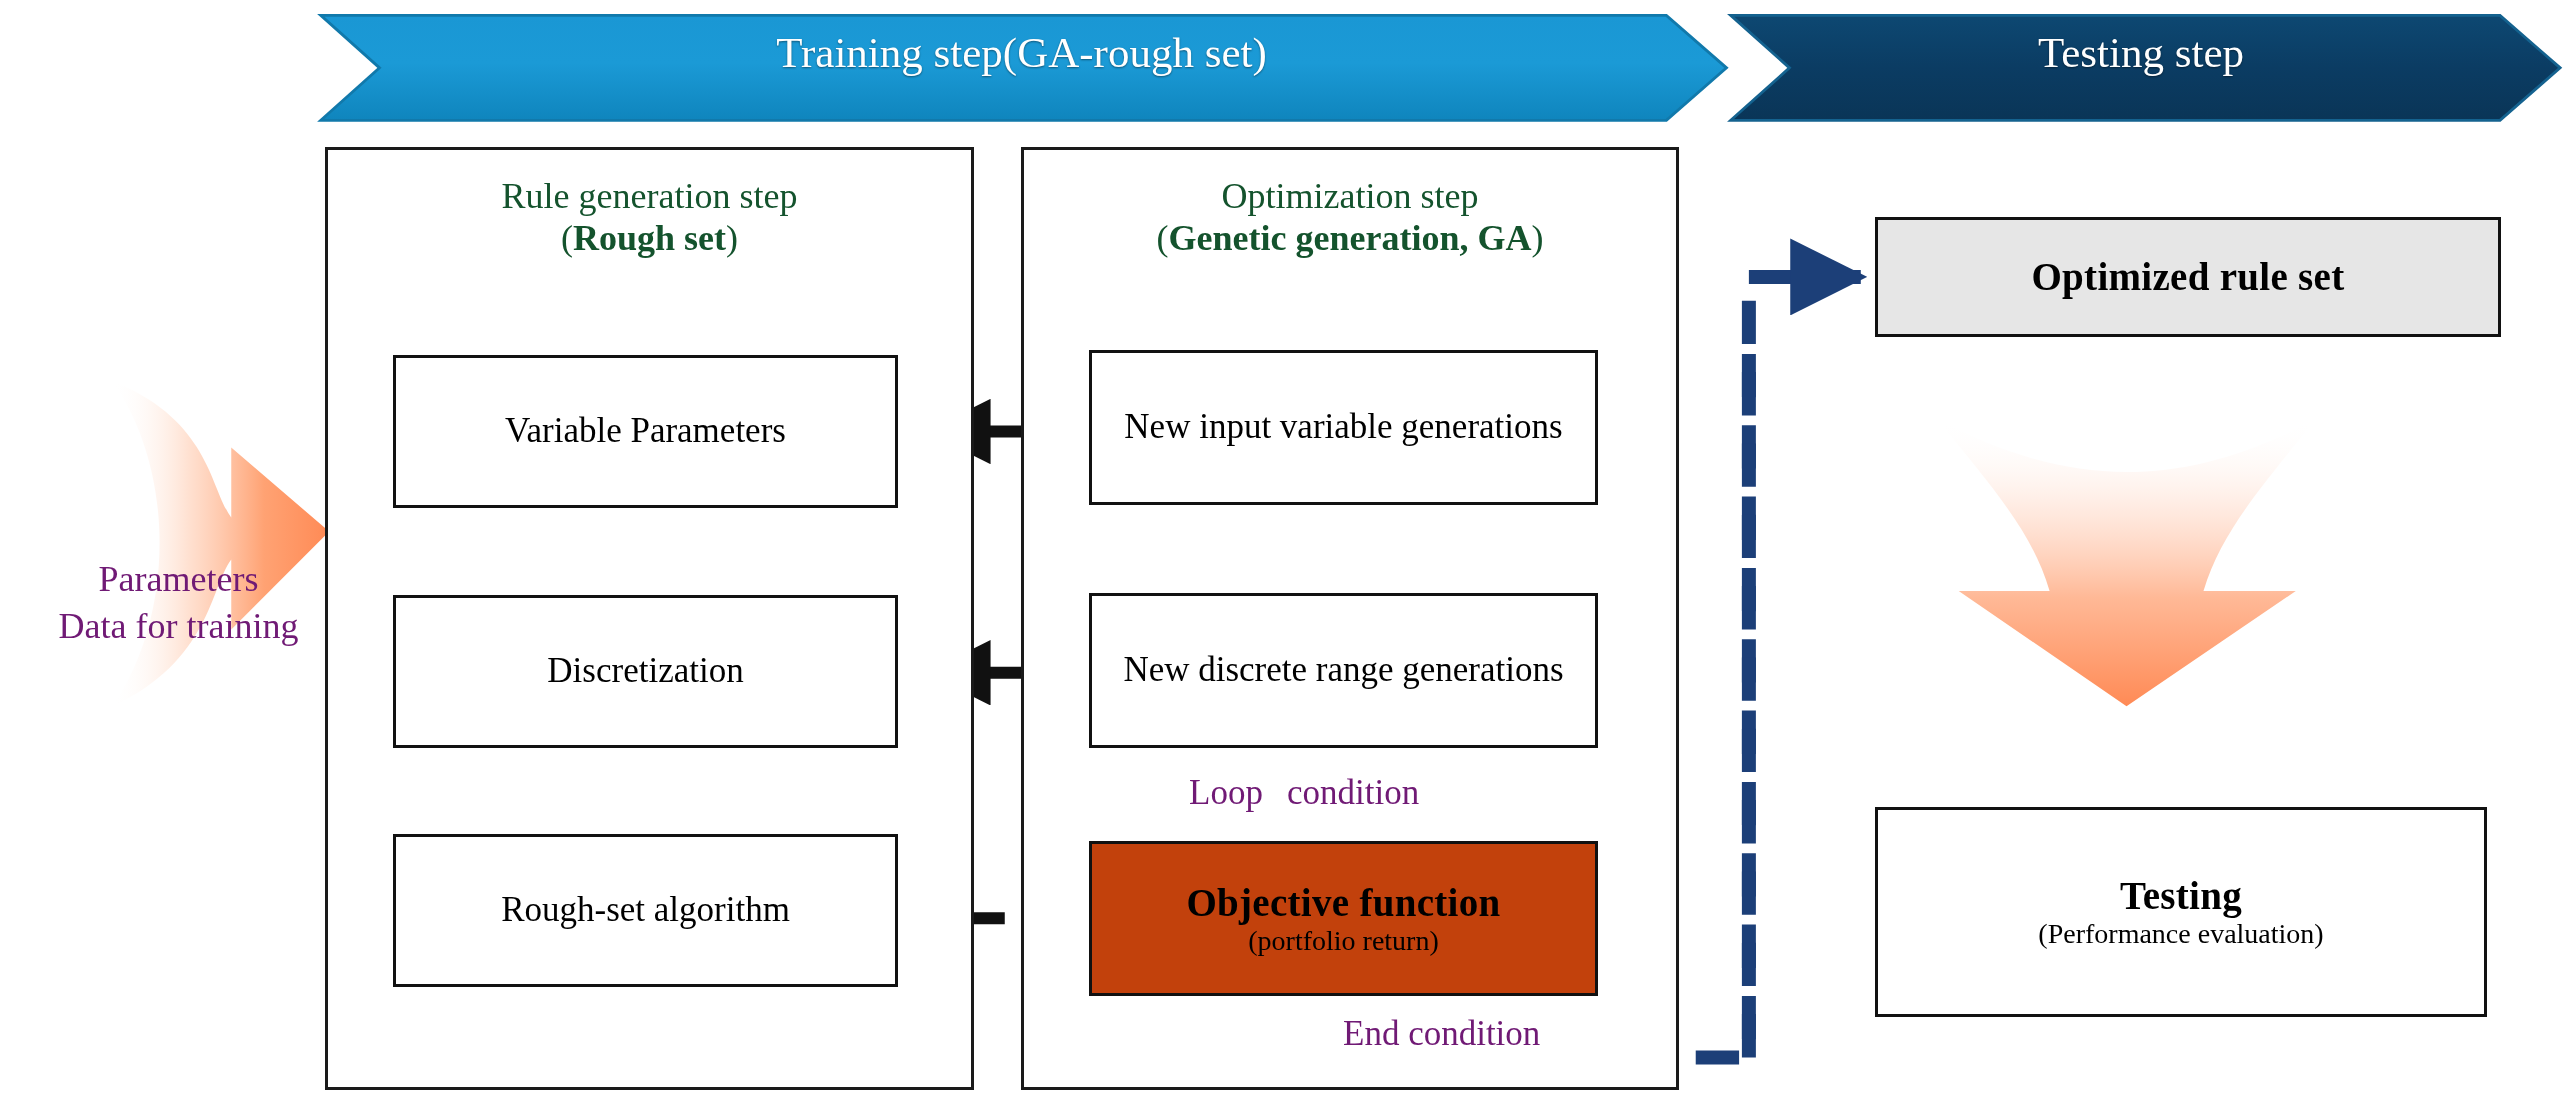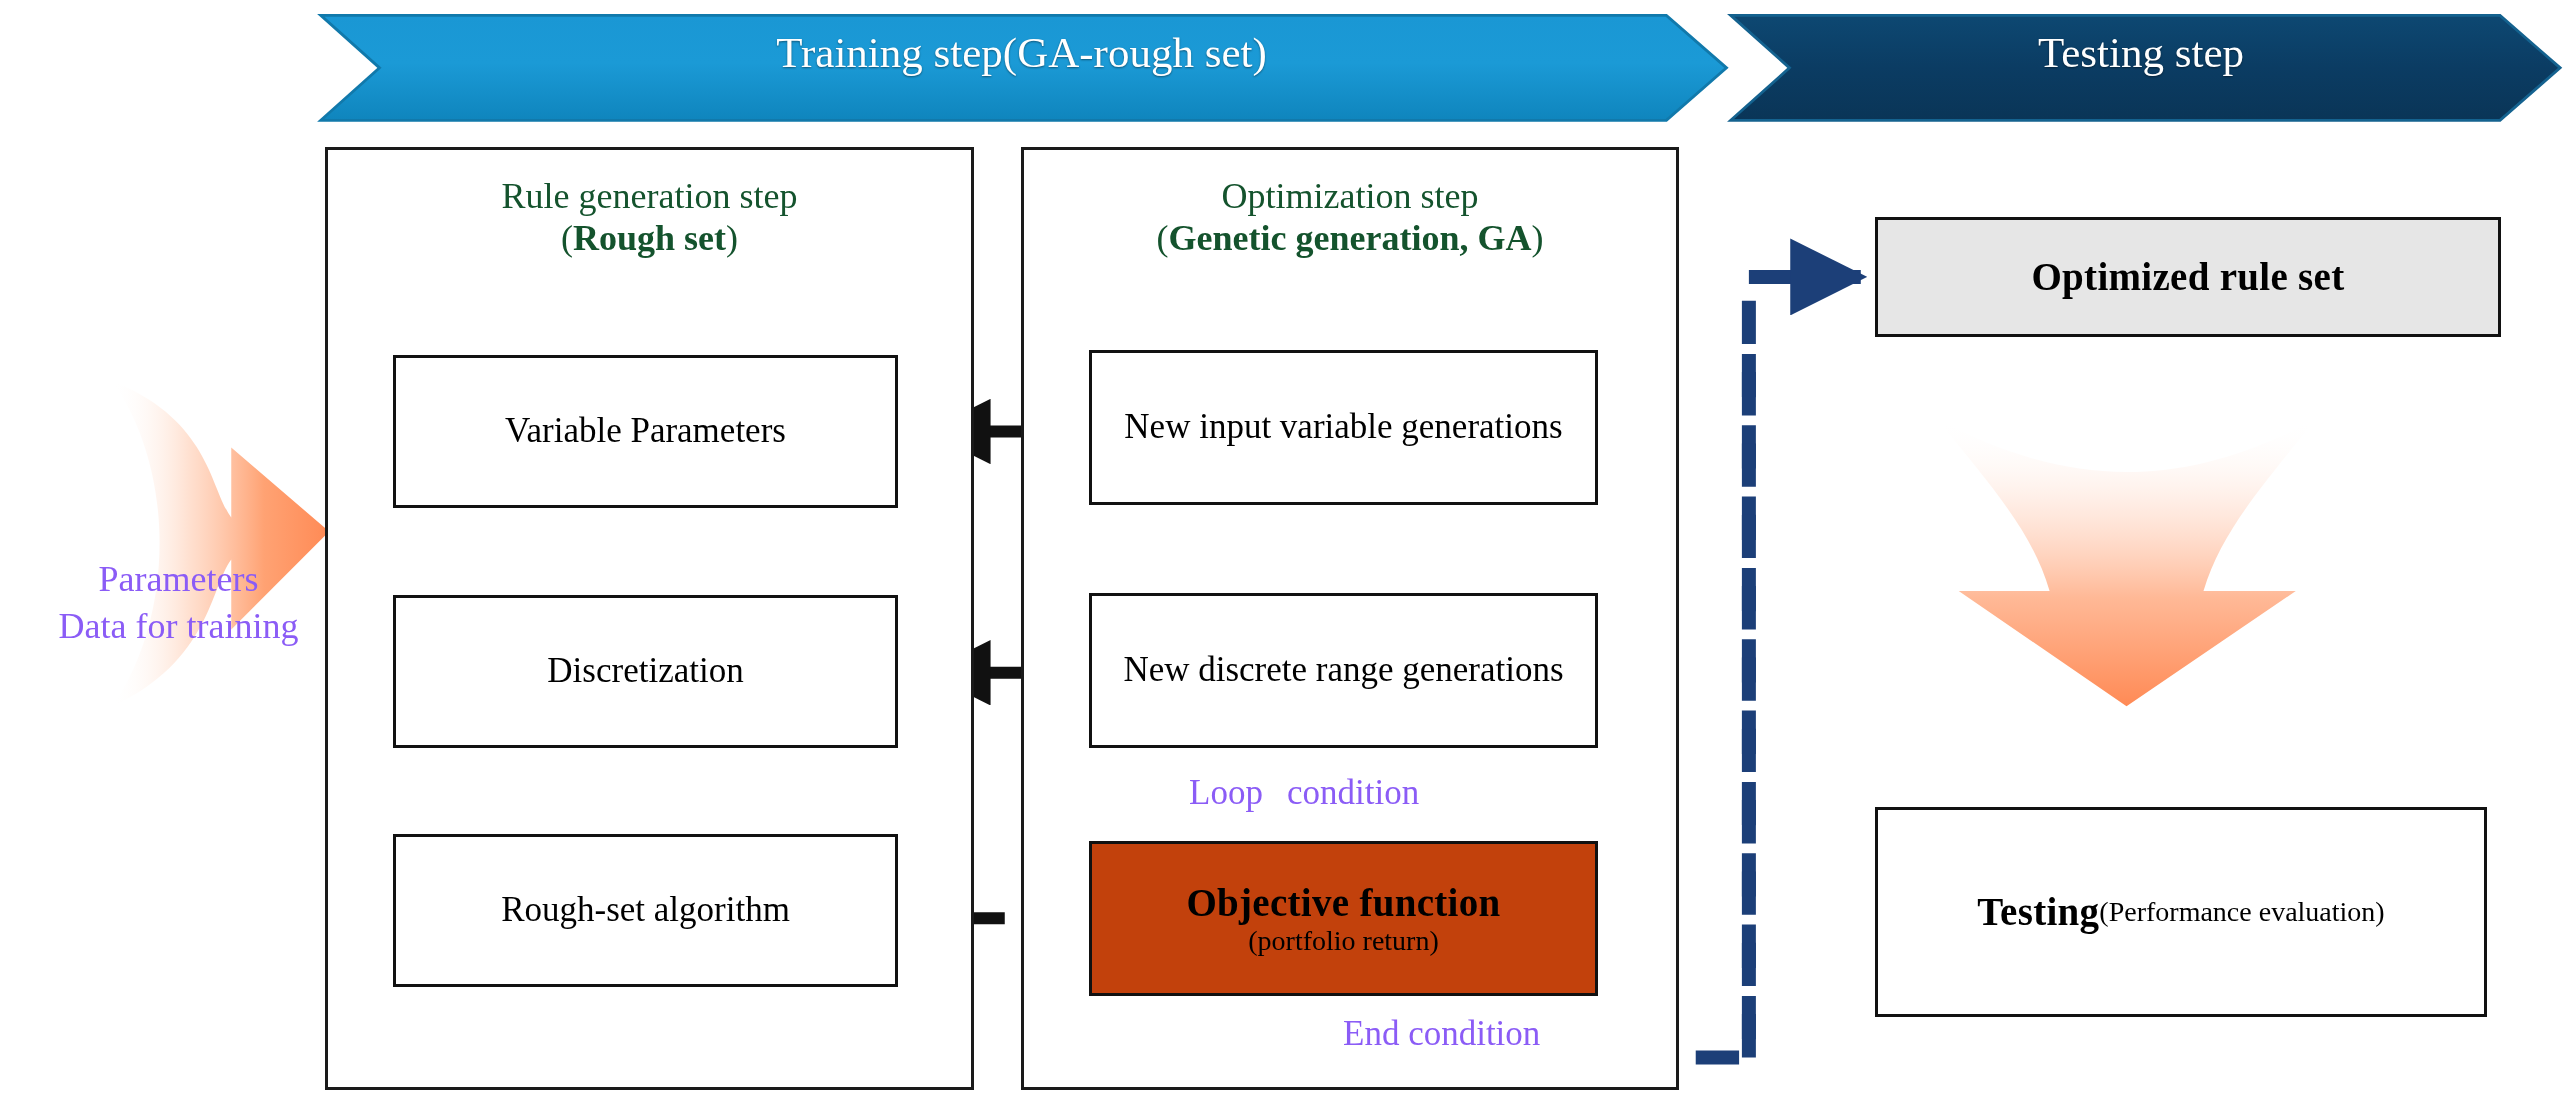--- a/index.html
+++ b/index.html
@@ -52,24 +52,24 @@
   #box-disc{left:393px;top:595px;width:505px;height:153px;}
   #box-rough{left:393px;top:834px;width:505px;height:153px;}
 
   
   #box-newvar{left:1089px;top:350px;width:509px;height:155px;}
   #box-newdisc{left:1089px;top:593px;width:509px;height:155px;}
   #box-obj{left:1089px;top:841px;width:509px;height:155px;flex-direction:column;}
 
   
   #box-opt-rule{left:1875px;top:217px;width:626px;height:120px;background:#e6e6e6;border-width:3.5px;}
-  #box-testing{left:1875px;top:807px;width:612px;height:210px;flex-direction:row;}
+  #box-testing{left:1875px;top:807px;width:612px;height:210px;flex-direction:column;}
 
   
-  .flabel{position:absolute;font-size:35px;color:#8b5cf6;white-space:nowrap;line-height:1;}
+  .flabel{position:absolute;font-size:35px;color:#701a75;white-space:nowrap;line-height:1;}
   #label-params{left:14px;top:556px;width:329px;text-align:center;font-size:36px;line-height:1.3;}
   #label-loop-left{left:1189px;top:775px;}
   #label-loop-right{left:1287px;top:775px;}
   #label-end{left:1343px;top:1016px;}
 </style>
 </head>
 <body>
 
 <div class="canvas">
 

